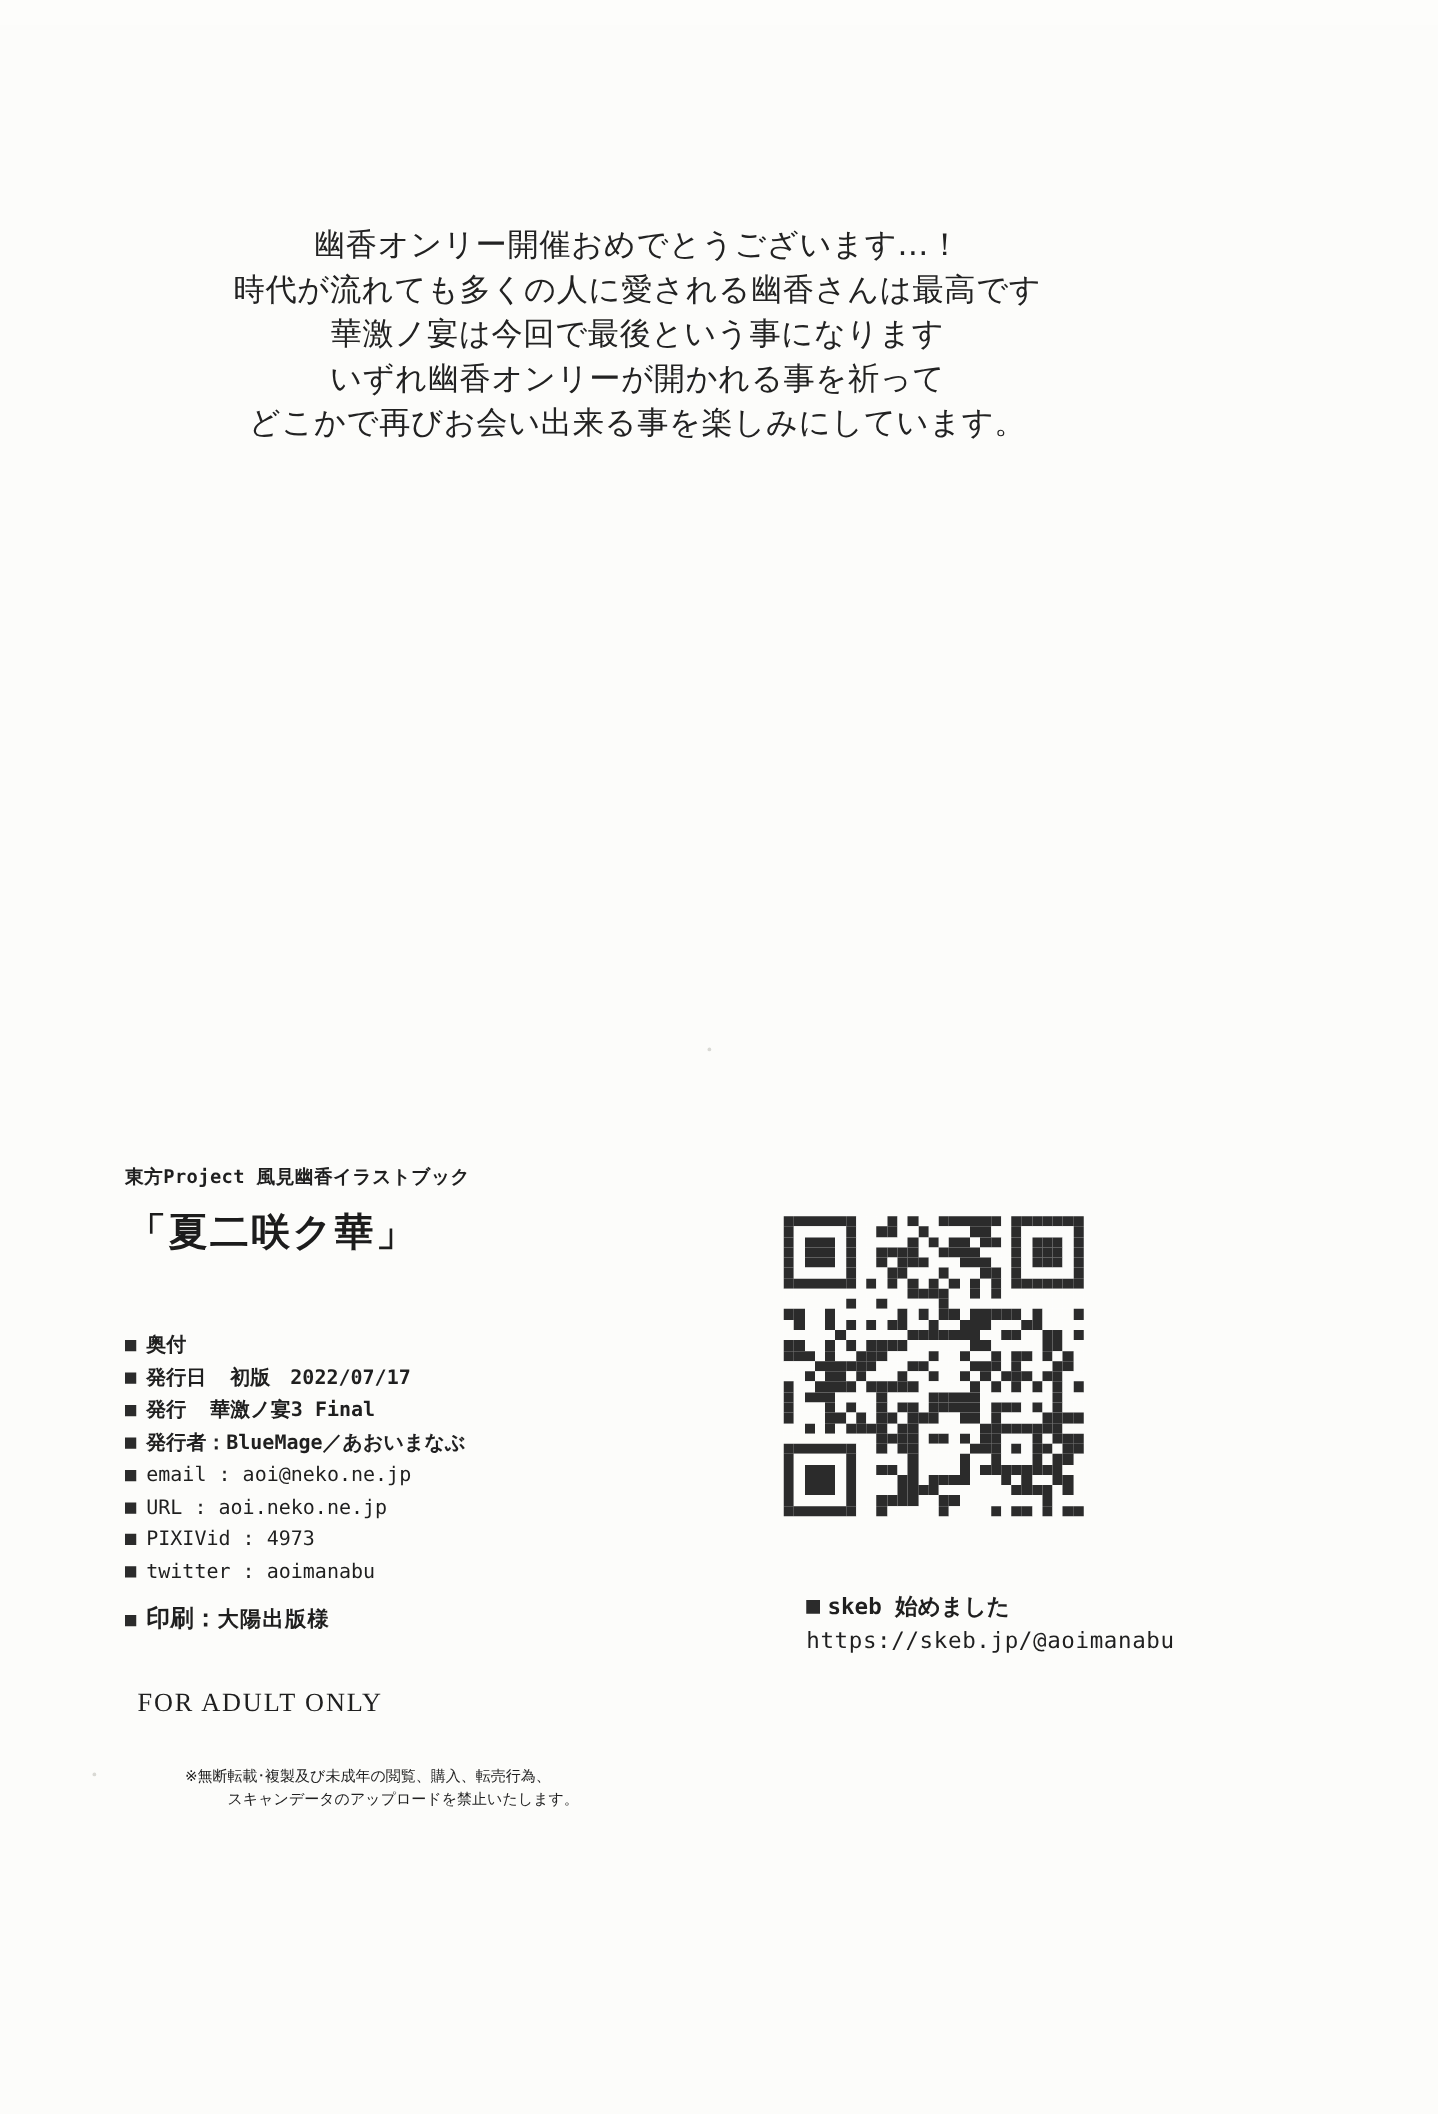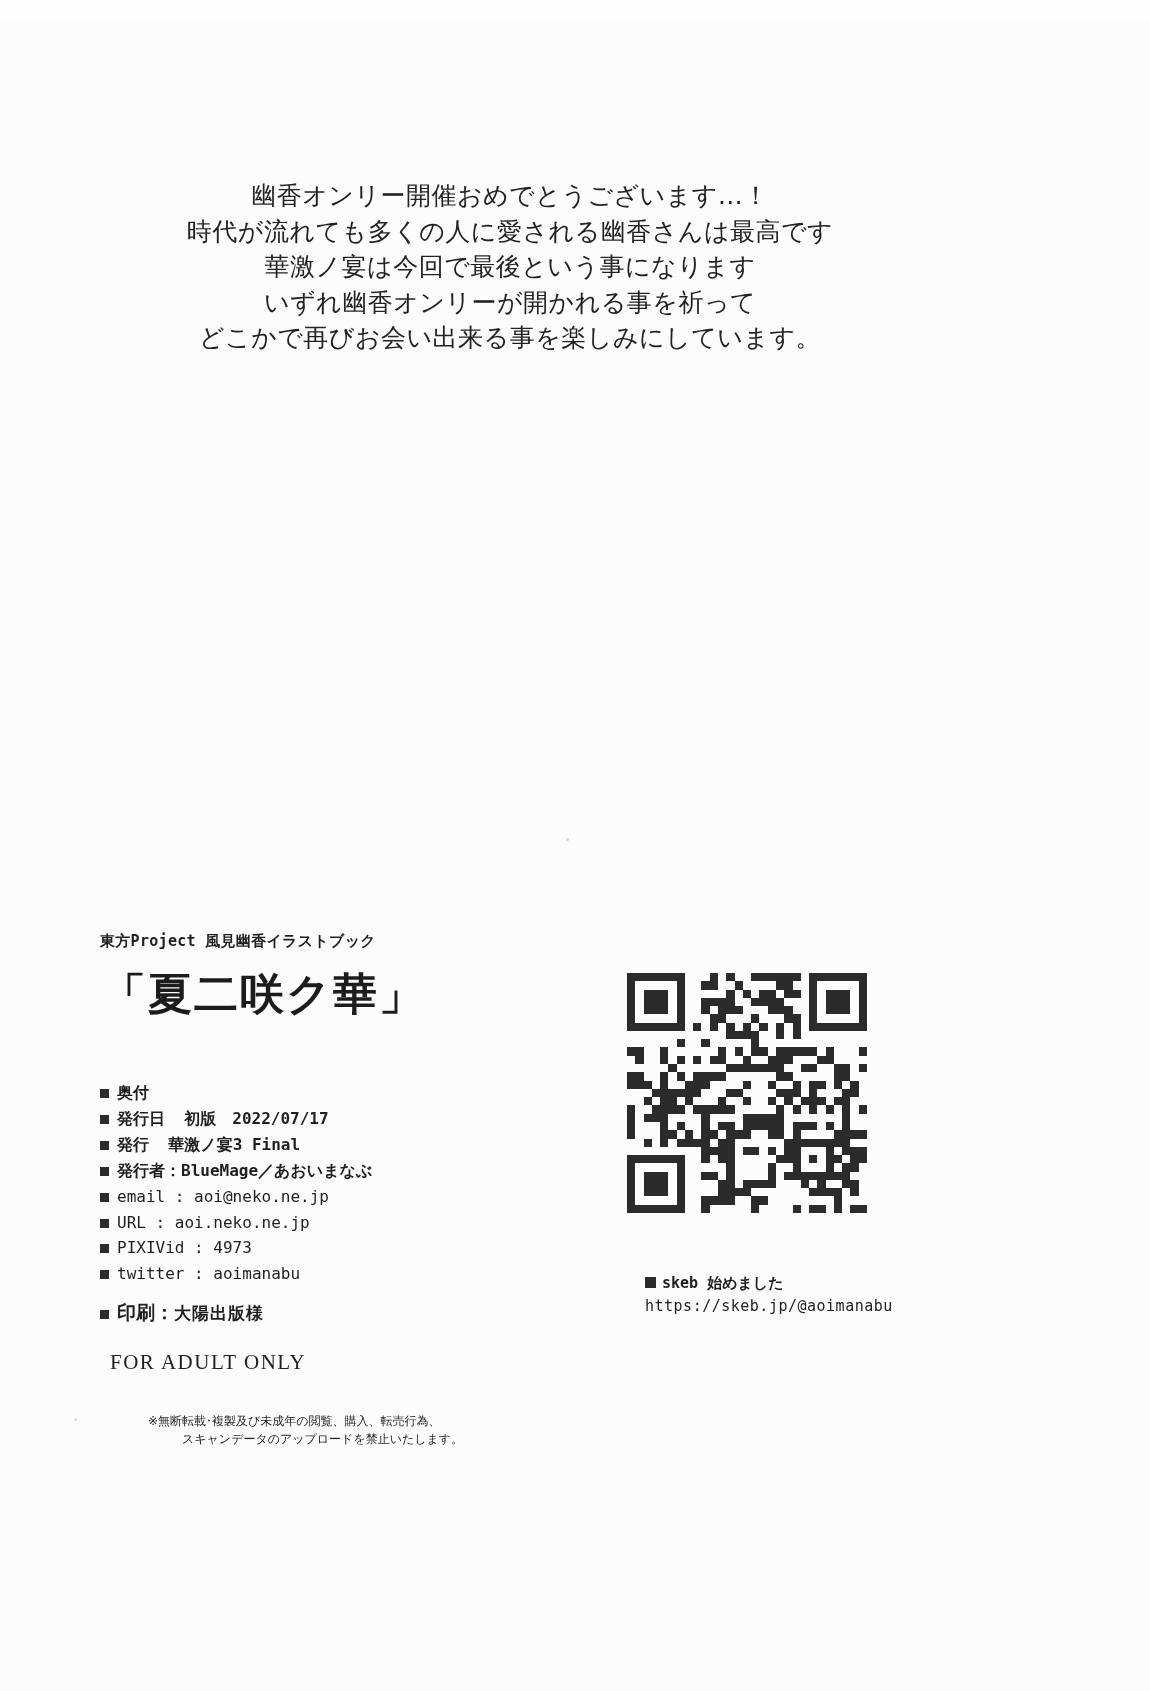--- a/index.html
+++ b/index.html
@@ -50,21 +50,21 @@
   .series-line {
     font-family: "DejaVu Sans Mono", monospace;
     font-size: 15px;
     font-weight: bold;
     letter-spacing: 0.3px;
     color: #1f1f1f;
     margin-bottom: 14px;
   }
   .book-title {
     font-family: "DejaVu Sans", sans-serif;
-    font-size: 44px;
+    font-size: 31px;
     font-weight: bold;
     letter-spacing: 2px;
     color: #1c1c1c;
     margin: 0 0 56px 2px;
   }
   .credits {
     font-family: "DejaVu Sans Mono", monospace;
     font-size: 16px;
     line-height: 1.62;
     color: #1f1f1f;
@@ -135,21 +135,21 @@
     display: block;
   }
   .qr i.on { background: #2b2b2b; }
   .qr i.off { background: #fcfcfa; }
 
   .skeb {
     position: absolute;
     left: 645px;
     top: 1252px;
     font-family: "DejaVu Sans Mono", monospace;
-    font-size: 15px;
+    font-size: 18px;
     line-height: 1.5;
     color: #1f1f1f;
   }
   .skeb .sk1 {
     display: flex;
     align-items: baseline;
     font-weight: bold;
   }
   .skeb .sk1 .bullet {
     width: 11px;

